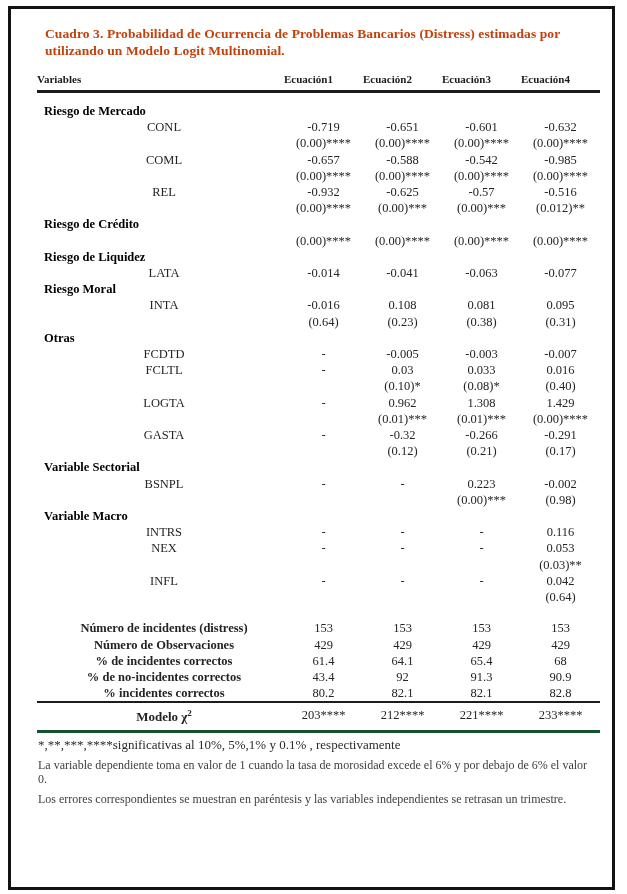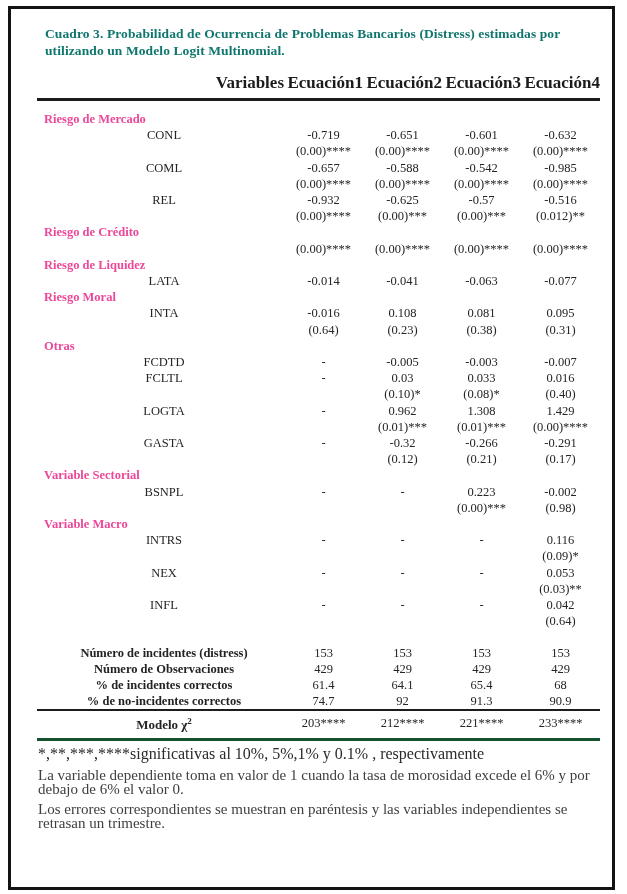--- a/index.html
+++ b/index.html
@@ -23,36 +23,36 @@
     height: 878px;
     border: 3px solid #131313;
     box-sizing: content-box;
     background: #ffffff;
   }
   .title {
     margin: 16px 30px 12px 34px;
     font-size: 13.5px;
     line-height: 17px;
     font-weight: bold;
-    color: #0f766e;
+    color: #c2410c;
     letter-spacing: 0.1px;
   }
   table.results {
     border-collapse: collapse;
     table-layout: fixed;
     width: 563px;
     margin-left: 26px;
     color: #1f1f1f;
   }
   col.c-var { width: 247px; }
   col.c-eq  { width: 79px; }
   thead th {
-    font-size: 17px;
+    font-size: 11px;
     font-weight: bold;
-    text-align: right;
+    text-align: left;
     padding: 2px 0 5px 0;
     border-bottom: 3px solid #1b1b1b;
     color: #1b1b1b;
   }
   td {
     font-size: 12.5px;
     line-height: 16.2px;
     padding: 0;
     text-align: center;
     color: #242424;
@@ -60,41 +60,41 @@
     overflow: visible;
   }
   td.lbl {
     text-align: center;
     padding-left: 7px;
   }
   tr.section-row td {
     text-align: left;
     font-weight: bold;
     padding-left: 7px;
-    color: #ec4899;
+    color: #000000;
   }
   tbody tr.first-after-head td { padding-top: 10px; }
   tr.spacer-row td { height: 15px; }
   tr.summary-row td.lbl { font-weight: bold; }
   tr.model-row td {
     border-top: 2px solid #1c1c1c;
     border-bottom: 3px solid #14532d;
     padding-top: 2px;
     padding-bottom: 4px;
   }
   tr.model-row td.lbl { font-weight: bold; font-size: 13px; }
   tr.model-row td sup { font-size: 9px; }
   .fn-sig {
     margin: 4px 20px 0 27px;
-    font-size: 16px;
+    font-size: 13px;
     color: #2a2a2a;
   }
   .fn-small {
     margin: 5px 14px 0 27px;
-    font-size: 15px;
+    font-size: 12px;
     line-height: 14.5px;
     color: #3e3e3e;
   }
 </style>
 </head>
 <body>
 
 <div class="page">
   <div class="frame">
 
@@ -272,27 +272,20 @@
           <tr class="section-row">
             <td colspan="5">Variable Macro</td>
           </tr>
           <tr class="coef-row">
             <td class="lbl">INTRS</td>
             <td>-</td>
             <td>-</td>
             <td>-</td>
             <td>0.116</td>
           </tr>
-          <tr class="pval-row">
-            <td class="lbl"></td>
-            <td></td>
-            <td></td>
-            <td></td>
-            <td>(0.09)*</td>
-          </tr>
           <tr class="coef-row">
             <td class="lbl">NEX</td>
             <td>-</td>
             <td>-</td>
             <td>-</td>
             <td>0.053</td>
           </tr>
           <tr class="pval-row">
             <td class="lbl"></td>
             <td></td>
@@ -333,24 +326,31 @@
           </tr>
           <tr class="summary-row">
             <td class="lbl">% de incidentes correctos</td>
             <td>61.4</td>
             <td>64.1</td>
             <td>65.4</td>
             <td>68</td>
           </tr>
           <tr class="summary-row">
             <td class="lbl">% de no-incidentes correctos</td>
-            <td>74.7</td>
+            <td>43.4</td>
             <td>92</td>
             <td>91.3</td>
             <td>90.9</td>
+          </tr>
+          <tr class="summary-row">
+            <td class="lbl">% incidentes correctos</td>
+            <td>80.2</td>
+            <td>82.1</td>
+            <td>82.1</td>
+            <td>82.8</td>
           </tr>
           <tr class="model-row">
             <td class="lbl"><span>Modelo χ</span><sup>2</sup></td>
             <td>203****</td>
             <td>212****</td>
             <td>221****</td>
             <td>233****</td>
           </tr>
         </tbody>
     </table>

